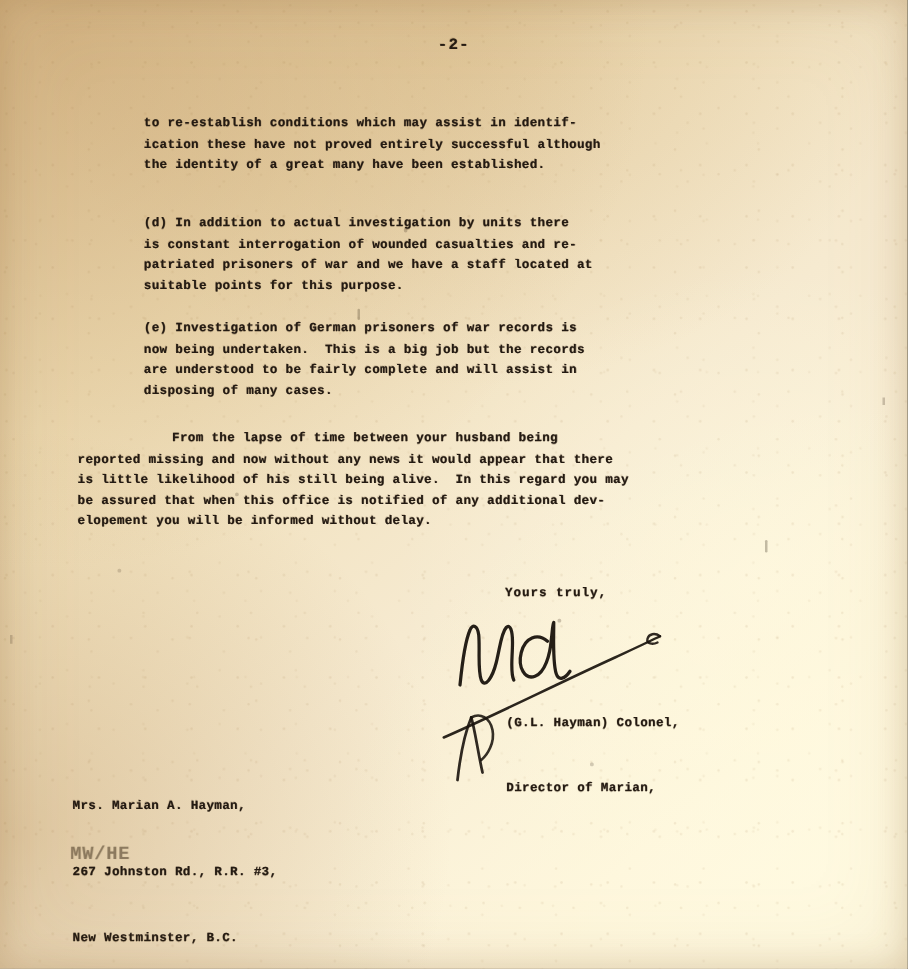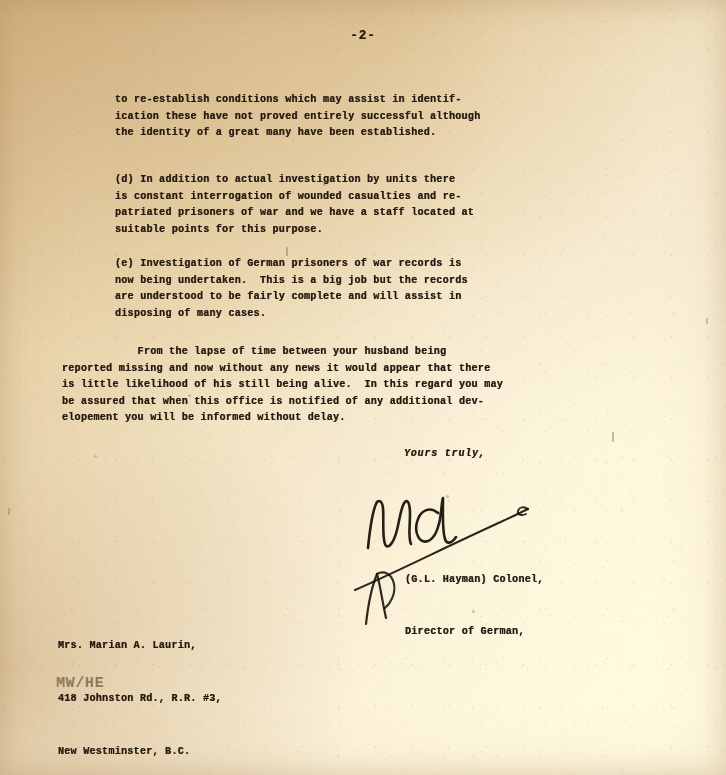--- a/index.html
+++ b/index.html
@@ -76,21 +76,21 @@
     font-size: 12.6px;
     letter-spacing: 1px;
   }
 
   .para        { left: 115px; }
   #para-c      { top: 92px; }
   #para-d      { top: 172px; }
   #para-e      { top: 256px; }
   #para-close  { left: 62px; top: 344px; }
 
-  #closing-salutation { left: 404px; top: 446px; letter-spacing: 0.8px; font-style: italic; }
+  #closing-salutation { left: 404px; top: 468px; letter-spacing: 0.8px; }
 
   #signature-block { left: 405px; top: 537px; line-height: 17.2px; }
 
   #recipient-address { left: 58px; top: 602px; line-height: 17.6px; }
 
   
   #typist-initials {
     left: 56px;
     top: 676px;
     font-size: 15px;
@@ -171,26 +171,26 @@
                C 91 46, 90 64, 93 73 C 95 79, 100 77, 104 71" stroke-width="2.6" opacity="0.95"></path>
 
       <path d="M14 158 C 16 140, 20 120, 25 108" stroke-width="2.2" opacity="0.9"></path>
       <path d="M25 108 C 28 118, 30 134, 34 152" stroke-width="2.2" opacity="0.9"></path>
       <path d="M25 108 C 32 104, 40 108, 42 118 C 44 128, 38 138, 33 142" stroke-width="2.1" opacity="0.88"></path>
     </g>
   </svg>
 
   <div class="tw" id="signature-block">
     <div>(G.L. Hayman) Colonel,</div>
-    <div>Director of German,</div>
+    <div>Director of Marian,</div>
   </div>
 
   <div class="tw" id="recipient-address">
-    <div>Mrs. Marian A. Laurin,</div>
-    <div>418 Johnston Rd., R.R. #3,</div>
+    <div>Mrs. Marian A. Hayman,</div>
+    <div>267 Johnston Rd., R.R. #3,</div>
     <div>New Westminster, B.C.</div>
   </div>
 
   <div class="tw" id="typist-initials">MW/HE</div>
 
   <div class="speck" style="left:286px;  top:247px;  width:2px;  height:9px;  border-radius:1px; opacity:.5;"></div>
   <div class="speck" style="left:612px;  top:432px;  width:2px;  height:10px; border-radius:1px; opacity:.55;"></div>
   <div class="speck" style="left:323px;  top:182px;  width:3px;  height:4px;  opacity:.45;"></div>
   <div class="speck" style="left:446px;  top:495px;  width:2.5px;height:2.5px;opacity:.45;"></div>
   <div class="speck" style="left:472px;  top:610px;  width:2.5px;height:2.5px;opacity:.40;"></div>

